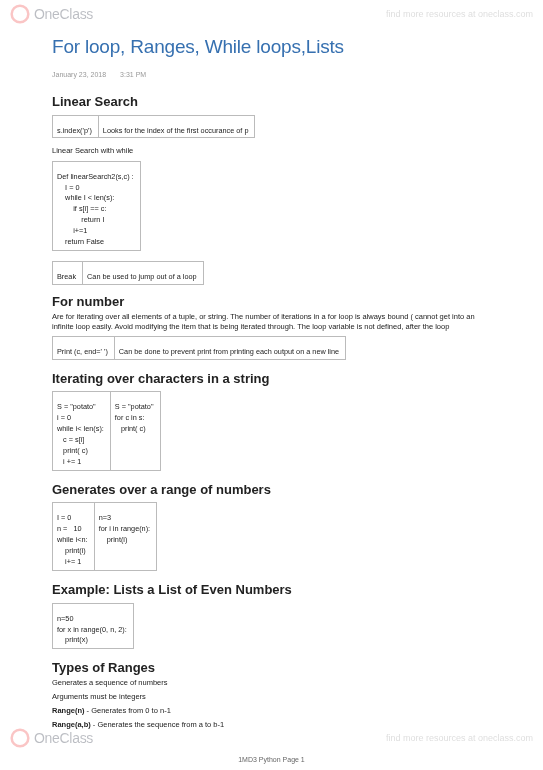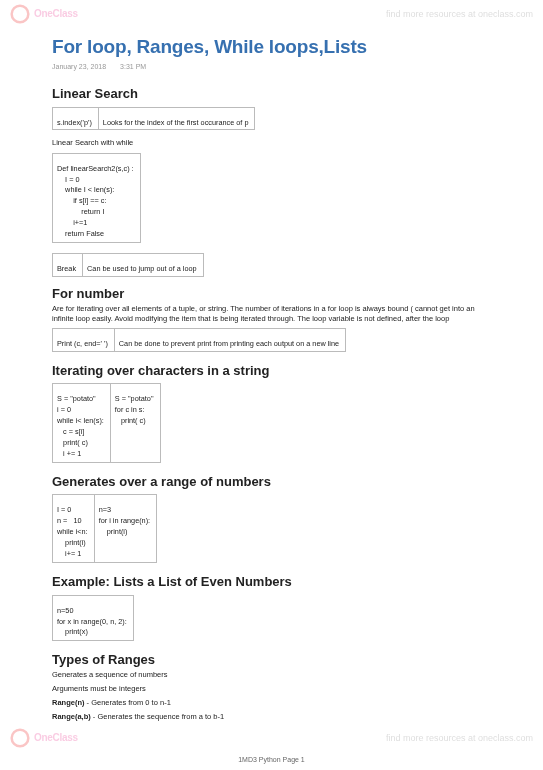--- a/index.html
+++ b/index.html
@@ -25,45 +25,45 @@
   }
   .watermark-top { top: 0; }
   .watermark-bottom { bottom: 18px; }
   .wm-logo {
     display: flex;
     align-items: center;
     gap: 4px;
   }
   .wm-logo svg { width: 20px; height: 20px; }
   .wm-text {
-    font-size: 10px;
-    color: #ec4899;
-    font-weight: 700;
+    font-size: 14px;
+    color: #0f172a;
+    font-weight: 400;
     letter-spacing: -0.3px;
   }
   .wm-link {
     font-size: 9px;
     color: #888;
   }
   .page-footer {
     position: absolute;
     bottom: 6px;
     left: 0; right: 0;
     text-align: center;
     font-size: 7px;
     color: #666;
   }
   .content {
     padding: 34px 52px 40px 52px;
   }
   h1 {
     font-size: 19px;
-    font-weight: 700;
+    font-weight: 400;
     color: #3670b0;
-    margin-bottom: 2px;
+    margin-bottom: 10px;
     letter-spacing: -0.2px;
   }
   .meta {
     font-size: 7px;
     color: #999;
     margin-bottom: 14px;
   }
   .meta span + span { margin-left: 12px; }
   .sec-title {
     font-weight: bold;

